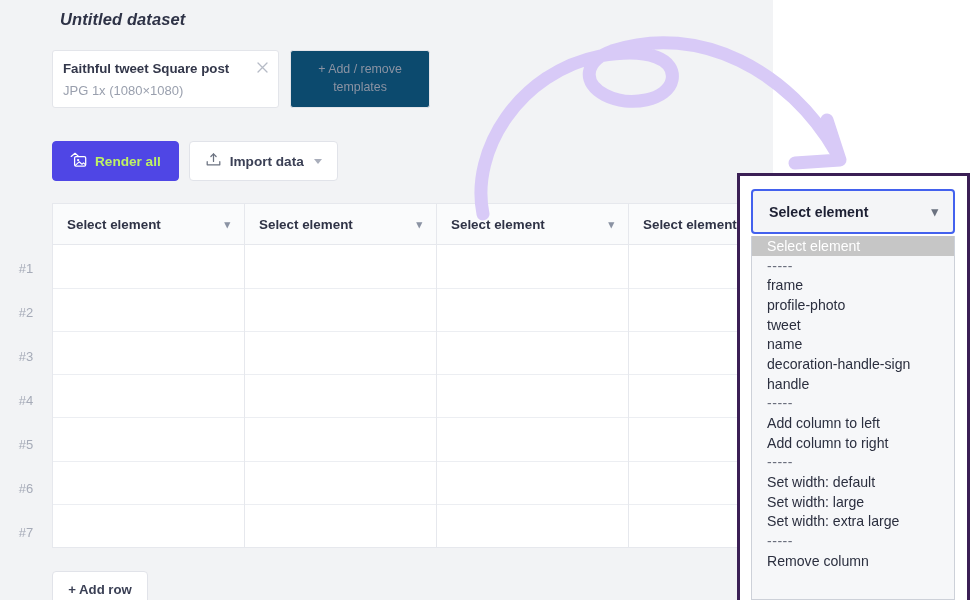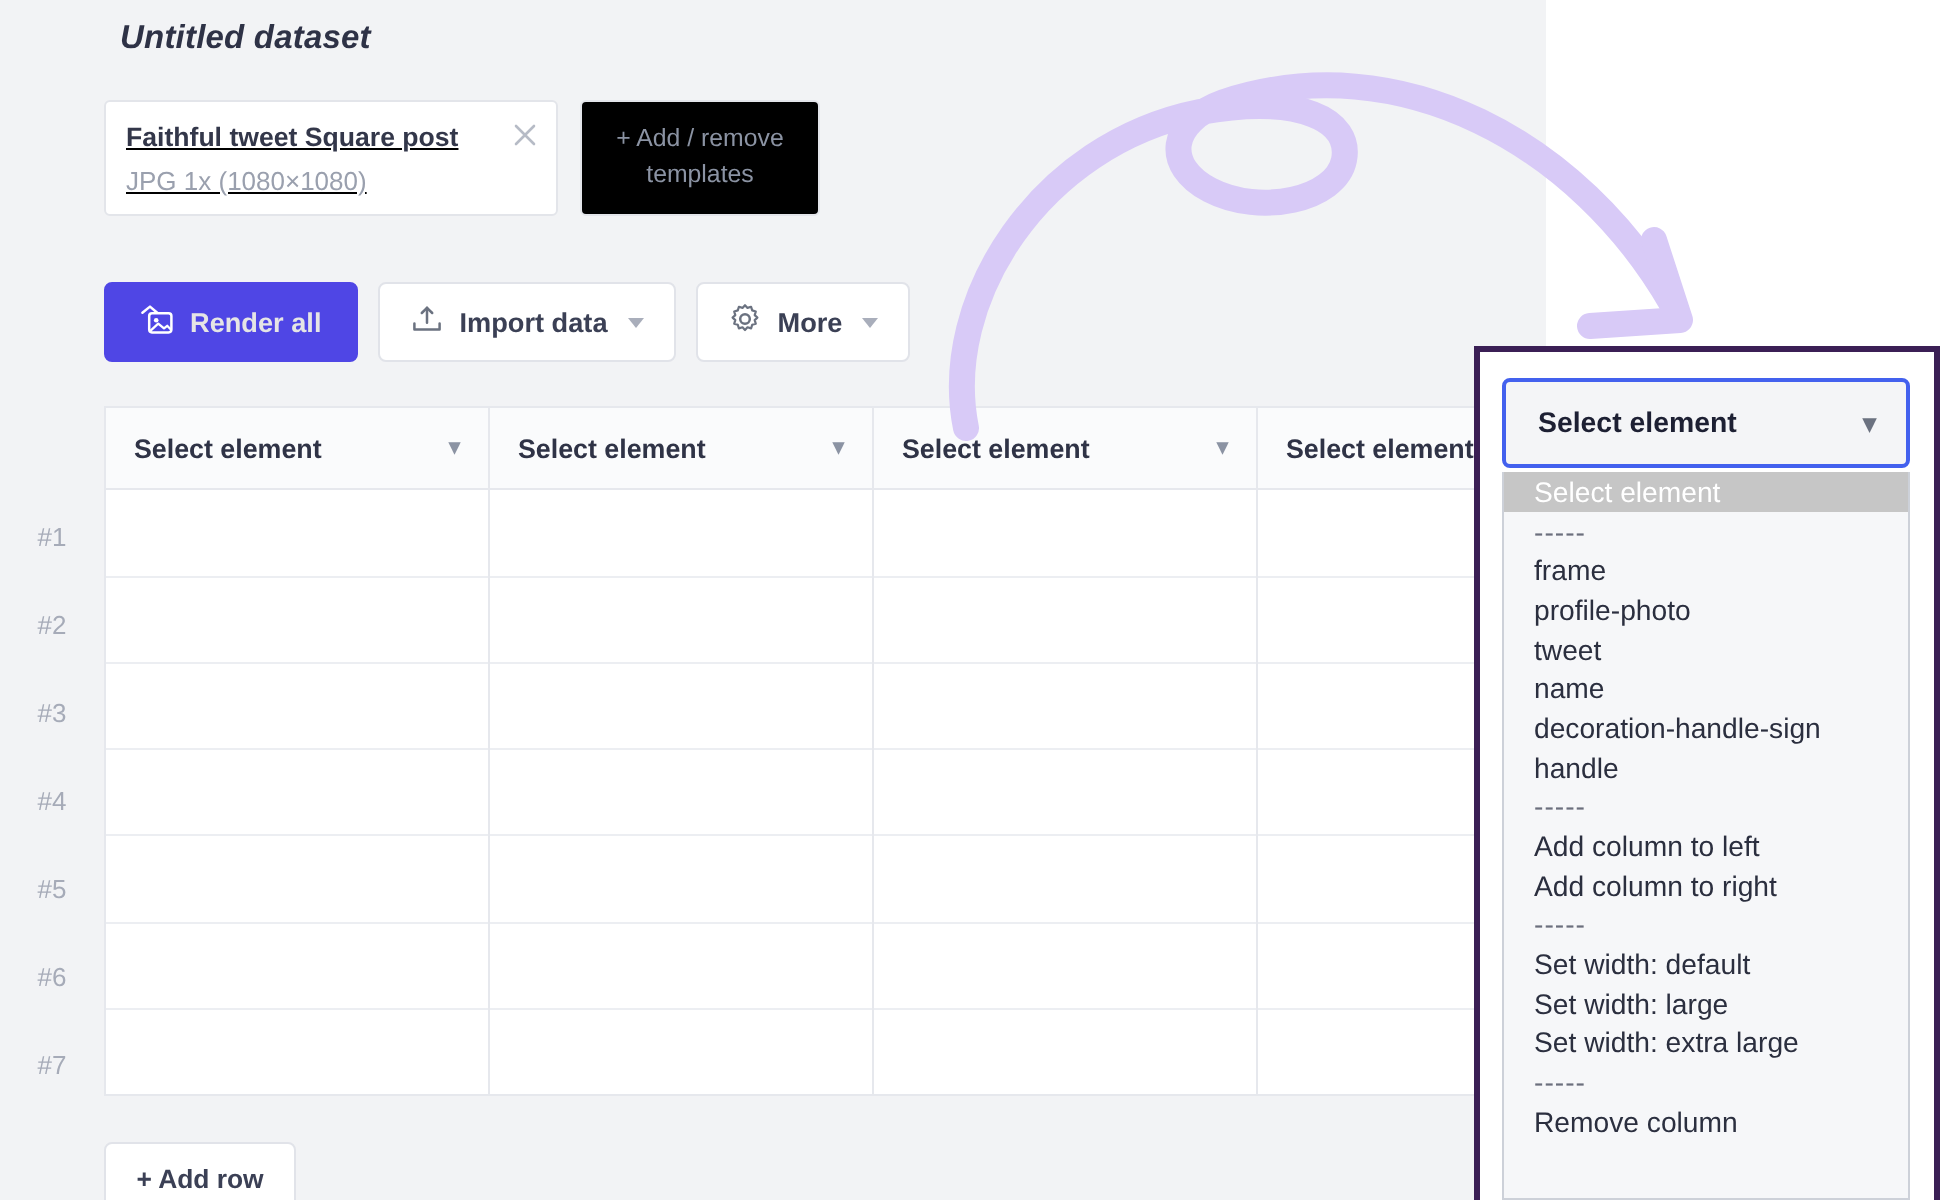--- a/index.html
+++ b/index.html
@@ -45,21 +45,20 @@
     gap: 11px;
     align-items: stretch;
   }
   #template-card {
     width: 227px;
     background: #ffffff;
     border: 1px solid #e3e5ea;
     border-radius: 3px;
     padding: 10px 12px 9px 10px;
     position: relative;
-    text-decoration: underline;
   }
   #template-card .tpl-name {
     font-size: 13.3px;
     font-weight: bold;
     color: #33374a;
     padding-right: 22px;
     white-space: nowrap;
   }
   #template-card .tpl-meta {
     font-size: 13px;
@@ -67,22 +66,22 @@
     margin-top: 7px;
   }
   #template-remove {
     position: absolute;
     right: 8px; top: 9px;
     width: 15px; height: 15px;
     color: #b6bbc6;
     cursor: pointer;
   }
   #add-remove-templates {
-    width: 120px;
-    background: #000000;
+    width: 140px;
+    background: #0c4a6e;
     border: 1px solid #e3e5ea;
     border-radius: 3px;
     display: flex;
     align-items: center;
     justify-content: center;
     text-align: center;
     font-size: 12.4px;
     color: #8b93a3;
     line-height: 1.45;
     padding: 4px 8px;
@@ -104,21 +103,21 @@
     gap: 8px;
     padding: 12px 15px;
     border-radius: 4px;
     font-size: 13.6px;
     font-weight: bold;
     cursor: pointer;
     white-space: nowrap;
   }
   #render-all-button {
     background: #4f46e5;
-    color: #e5e5e5;
+    color: #bef264;
     border: 1px solid #4f46e5;
     padding: 0 17px;
   }
   .tb-btn.secondary {
     background: #ffffff;
     color: #3b4055;
     border: 1px solid #e1e3e9;
   }
   .caret-tri {
     width: 0; height: 0;
@@ -320,30 +319,20 @@
       <svg width="17" height="17" viewBox="0 0 17 17" aria-hidden="true">
         <path d="M2.2 10.7 v3.1 h12.6 v-3.1" stroke="#6b7280" stroke-width="1.25" fill="none" stroke-linecap="round" stroke-linejoin="round"></path>
         <path d="M8.5 10.4 V2.9" stroke="#6b7280" stroke-width="1.25" fill="none" stroke-linecap="round"></path>
         <path d="M5.9 5.5 L8.5 2.9 L11.1 5.5" stroke="#6b7280" stroke-width="1.25" fill="none" stroke-linecap="round" stroke-linejoin="round"></path>
       </svg>
     </span>
     <span>Import data</span>
     <span class="caret-tri"></span>
   </div>
 
-  <div class="tb-btn secondary">
-    <span>
-      <svg width="17" height="17" viewBox="0 0 17 17" aria-hidden="true">
-        <circle cx="8.5" cy="8.5" r="2.4" stroke="#6b7280" stroke-width="1.25" fill="none"></circle>
-        <path d="M8.5 1.6 l1.25 1.35 1.8 -.55 .55 1.8 1.8 .55 -.55 1.8 1.35 1.25 -1.35 1.25 .55 1.8 -1.8 .55 -.55 1.8 -1.8 -.55 -1.25 1.35 -1.25 -1.35 -1.8 .55 -.55 -1.8 -1.8 -.55 .55 -1.8 -1.35 -1.25 1.35 -1.25 -.55 -1.8 1.8 -.55 .55 -1.8 1.8 .55 z" stroke="#6b7280" stroke-width="1.1" fill="none" stroke-linejoin="round"></path>
-      </svg>
-    </span>
-    <span>More</span>
-    <span class="caret-tri"></span>
-  </div>
 </div>
 
 <div id="grid-wrap">
   <div id="row-gutter">
       <div class="gutter-cell" style="top: 43px;">#1</div>
       <div class="gutter-cell" style="top: 87px;">#2</div>
       <div class="gutter-cell" style="top: 131px;">#3</div>
       <div class="gutter-cell" style="top: 175px;">#4</div>
       <div class="gutter-cell" style="top: 219px;">#5</div>
       <div class="gutter-cell" style="top: 263px;">#6</div>

